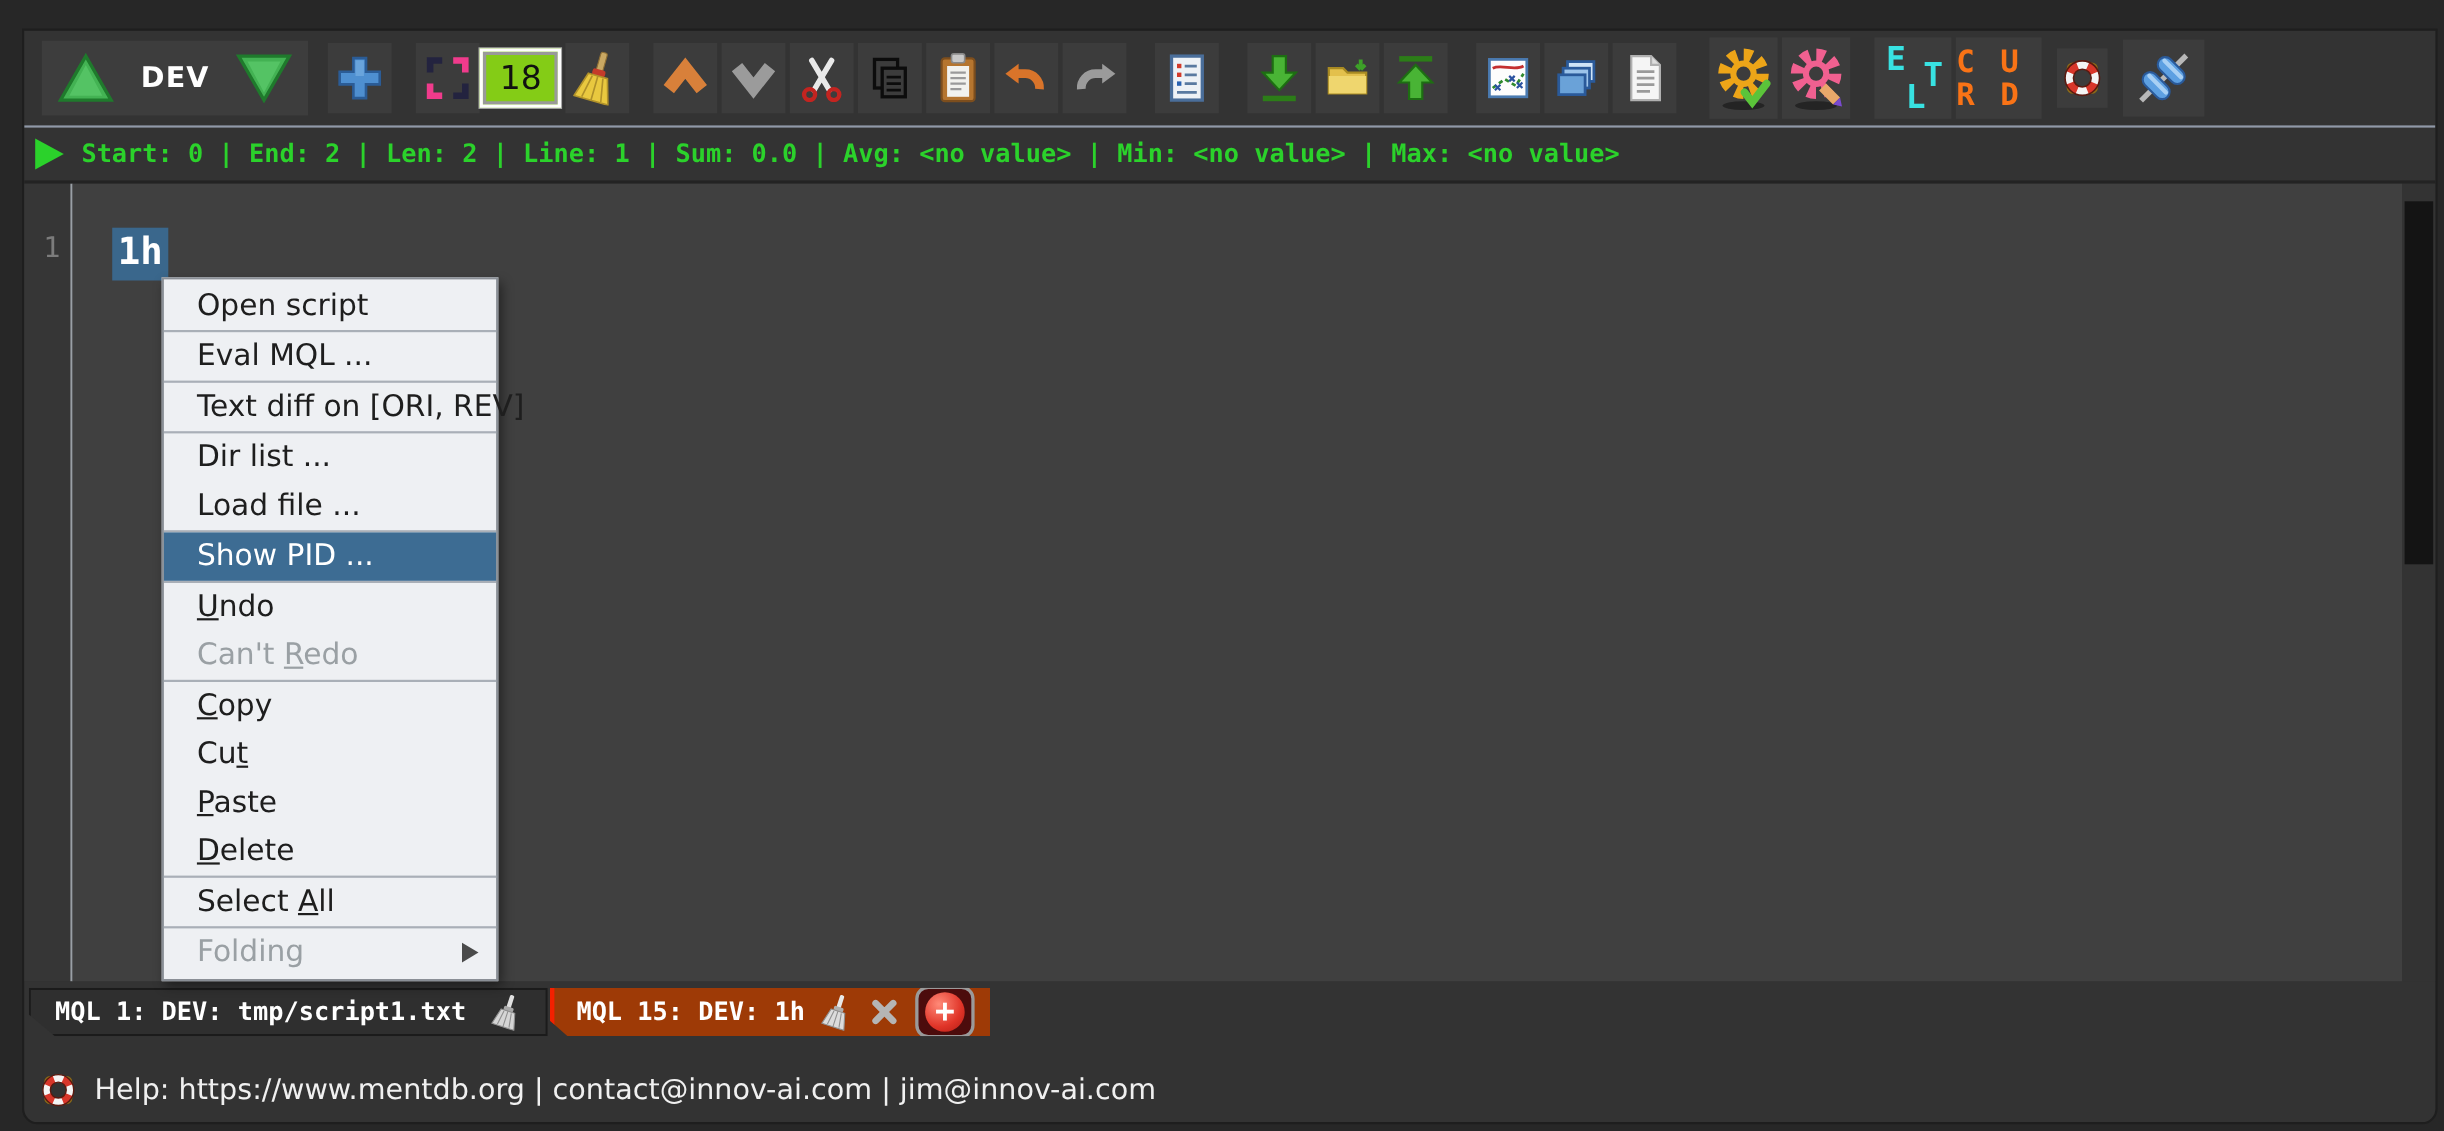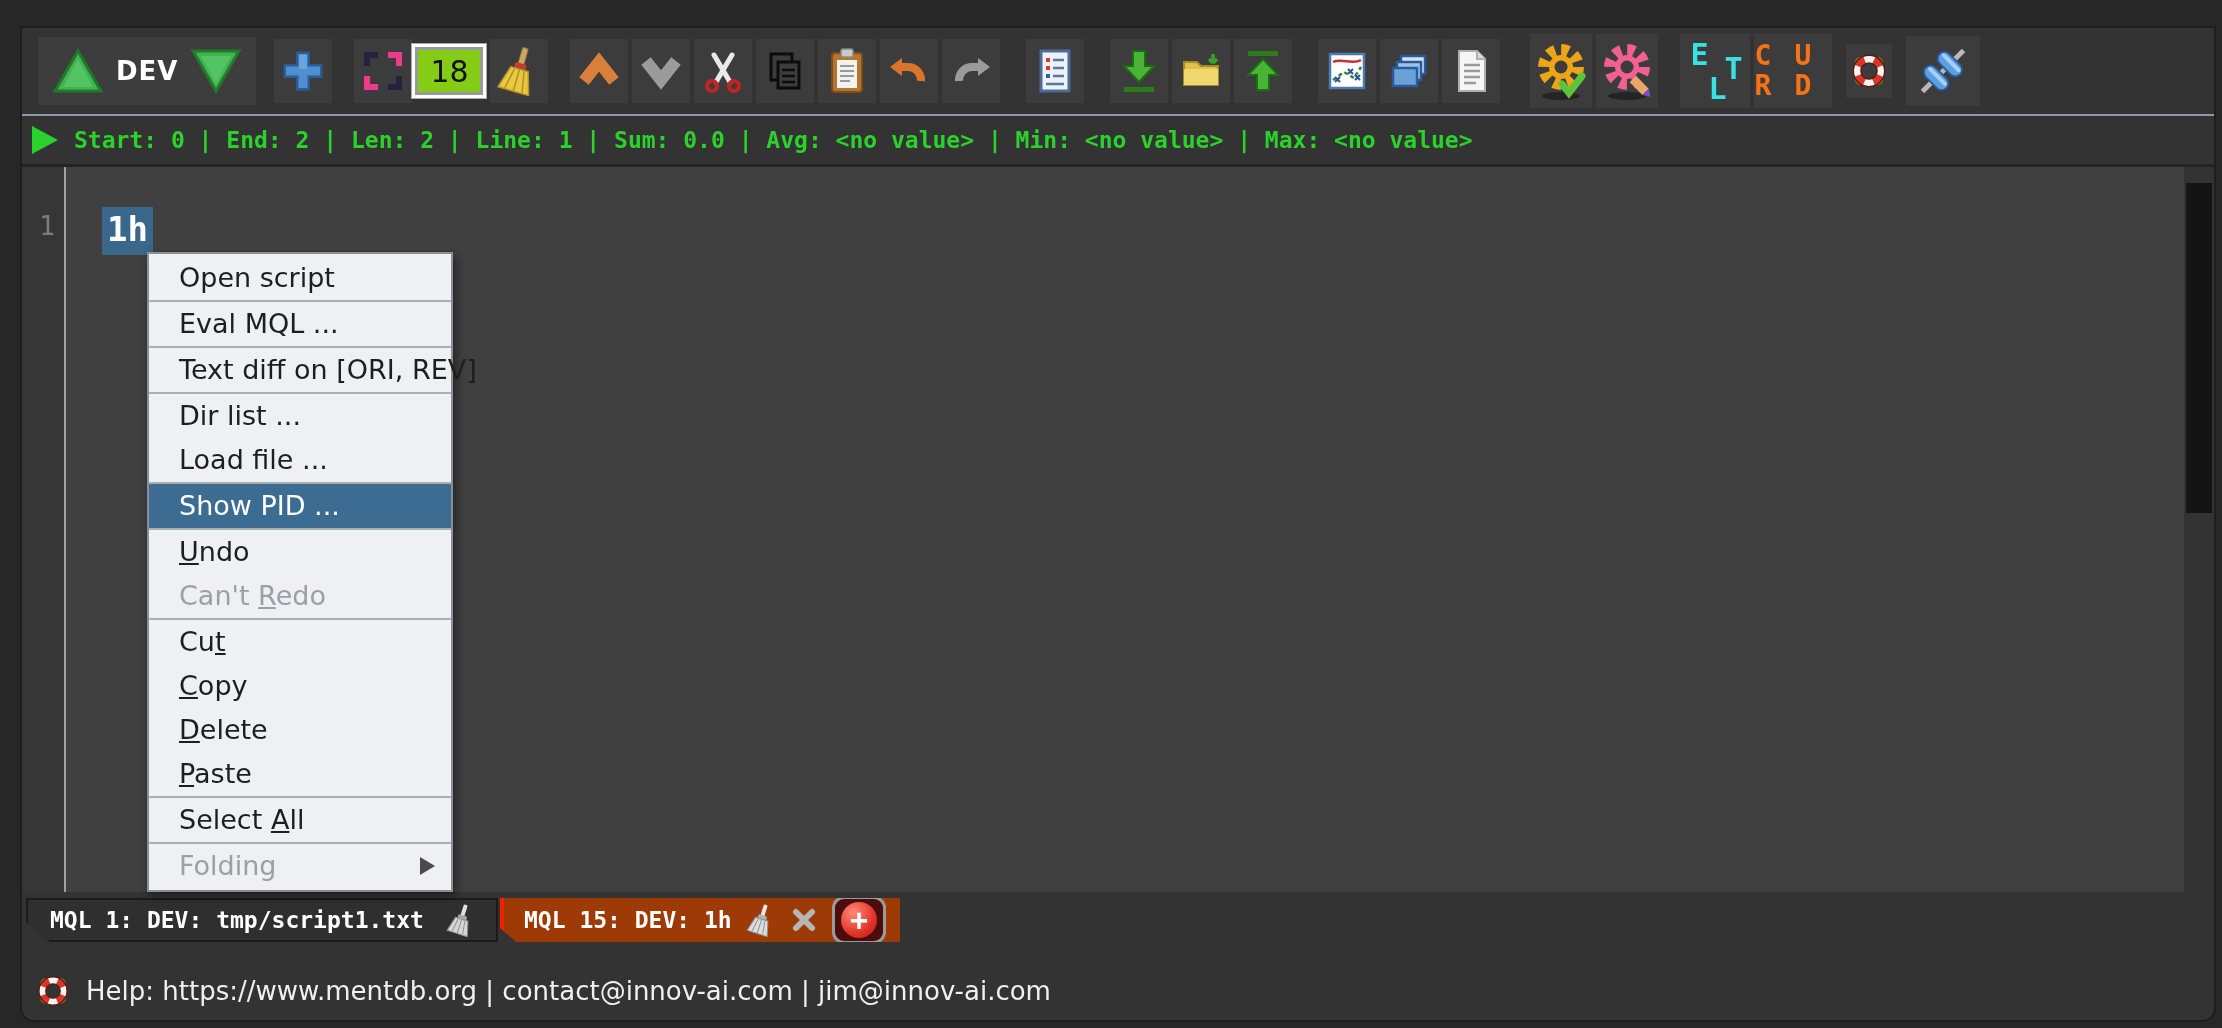--- a/index.html
+++ b/index.html
@@ -6,21 +6,21 @@
             font-family:"DejaVu Sans",sans-serif;}
   *{box-sizing:border-box;}
 
   .window{position:absolute;left:20px;top:26px;width:2196px;height:996px;background:#333;
           border:2px solid #1e1e1e;border-radius:0 0 14px 14px;display:flex;flex-direction:column;overflow:hidden;}
 
   
   .toolbar{height:86px;display:flex;align-items:center;padding-left:16px;flex:0 0 auto;}
   .tb{width:58px;height:64px;background:#3c3c3c;display:flex;align-items:center;justify-content:center;
       margin-left:4px;flex:0 0 auto;}
-  .devgroup{height:68px;background:#3d3d3d;display:flex;align-items:center;gap:12px;padding:0 14px;margin-left:0;}
+  .devgroup{height:68px;background:#3d3d3d;display:flex;align-items:center;gap:24px;padding:0 14px;margin-left:0;}
   .devlabel{color:#fff;font-size:26px;font-weight:600;letter-spacing:1px;}
   .gap1{margin-left:18px;} .gap2{margin-left:26px;} .gap3{margin-left:30px;} .gap4{margin-left:22px;} .gap5{margin-left:14px;}
   .fontbox{width:74px;height:54px;background:#84cc16;border:3px solid #fdfdfd;box-shadow:inset 0 0 0 3px #999,0 0 0 1px #aaa;
            display:flex;align-items:center;justify-content:center;font-size:30px;color:#111;
            font-family:"DejaVu Sans",sans-serif;}
   .tall{height:74px;}
   .eltbtn{width:70px;position:relative;color:#38e2e2;font-family:"DejaVu Sans Mono",monospace;font-weight:700;}
   .eltbtn span{position:absolute;font-size:30px;line-height:30px;}
   .elt-e{left:10px;top:6px;} .elt-l{left:28px;bottom:4px;} .elt-t{right:8px;top:20px;}
   .crudbtn{width:78px;color:#f97316;font-family:"DejaVu Sans Mono",monospace;font-weight:700;
@@ -347,21 +347,21 @@
   <div class="mi"><span>Text diff on [ORI, REV]</span><span class="u"></span><span></span></div>
   <div class="msep"></div>
   <div class="mi"><span>Dir list ...</span><span class="u"></span><span></span></div>
   <div class="mi"><span>Load file ...</span><span class="u"></span><span></span></div>
   <div class="msep"></div>
   <div class="mi hl"><span>Show PID ...</span><span class="u"></span><span></span></div>
   <div class="msep"></div>
   <div class="mi"><span></span><span class="u">U</span><span>ndo</span></div>
   <div class="mi dis"><span>Can't </span><span class="u">R</span><span>edo</span></div>
   <div class="msep"></div>
+  <div class="mi"><span></span><span class="u">C</span><span>opy</span></div>
   <div class="mi"><span>Cu</span><span class="u">t</span><span></span></div>
-  <div class="mi"><span></span><span class="u">C</span><span>opy</span></div>
+  <div class="mi"><span></span><span class="u">P</span><span>aste</span></div>
   <div class="mi"><span></span><span class="u">D</span><span>elete</span></div>
-  <div class="mi"><span></span><span class="u">P</span><span>aste</span></div>
   <div class="msep"></div>
   <div class="mi"><span>Select </span><span class="u">A</span><span>ll</span></div>
   <div class="msep"></div>
   <div class="mi dis"><span>Folding</span><span class="u"></span><span></span><span class="subarrow"></span></div>
 </div>
 
 </body></html>

